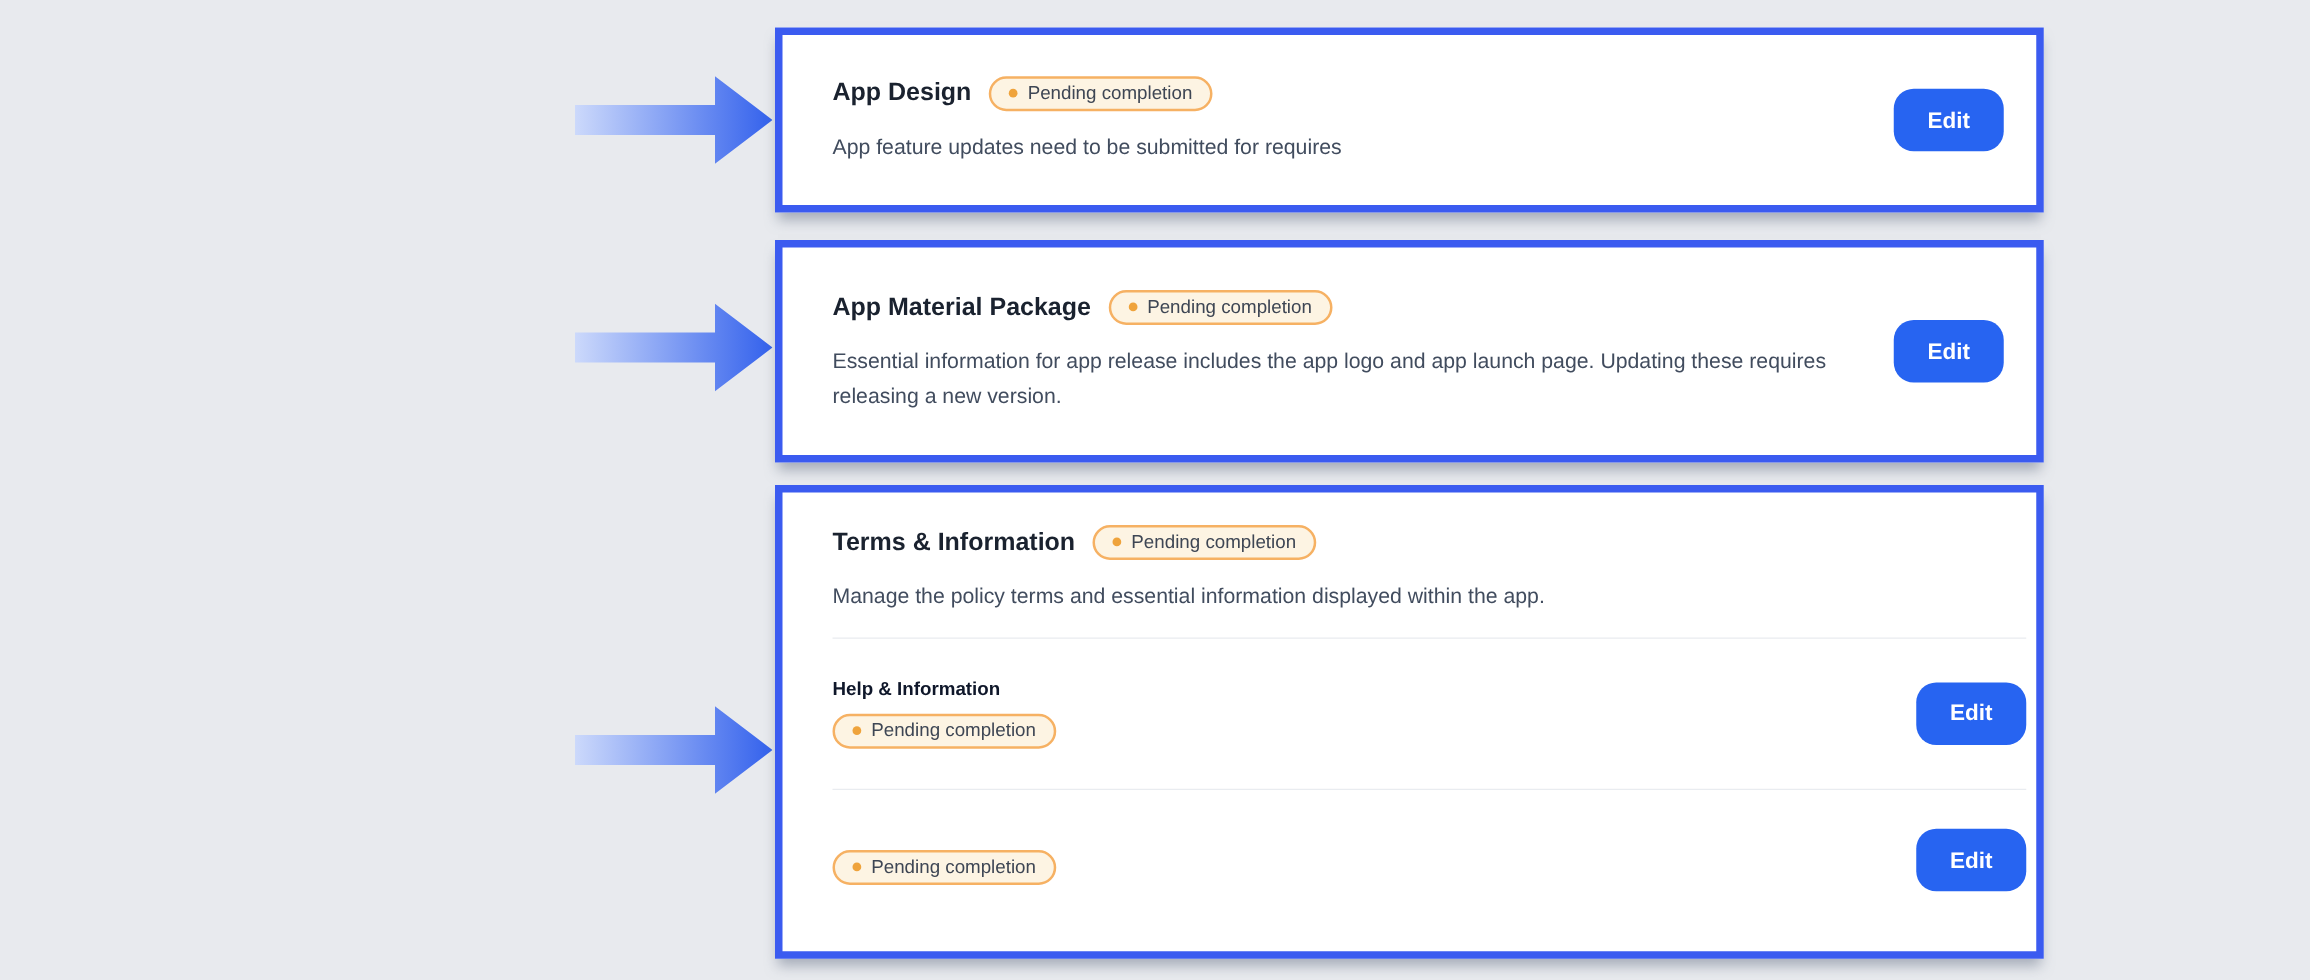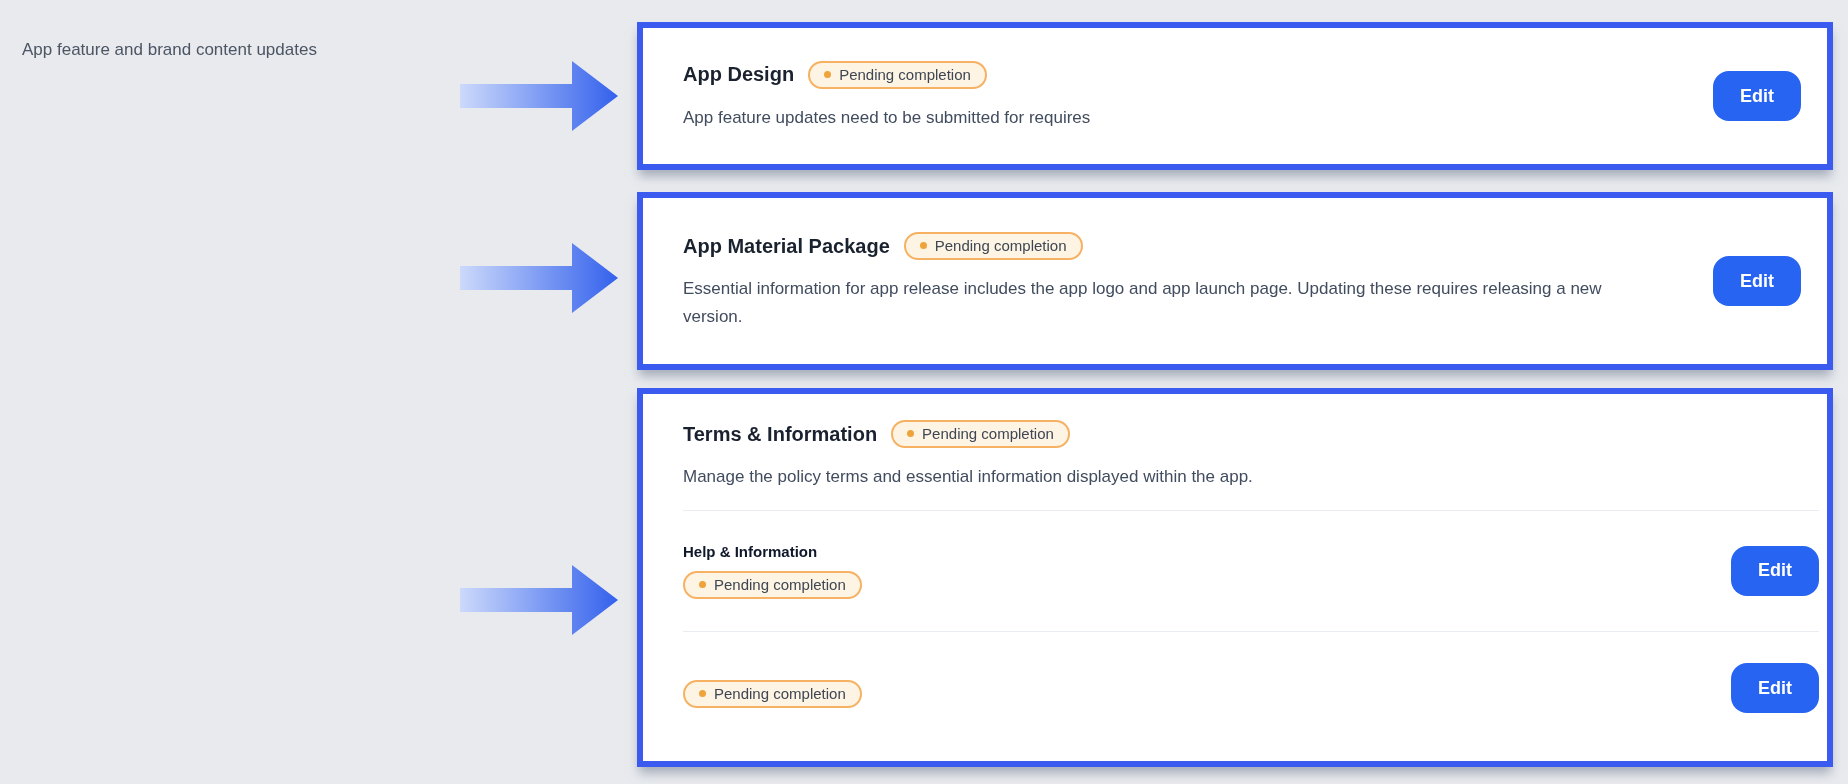--- a/index.html
+++ b/index.html
@@ -23,21 +23,21 @@
   }
 
   
   .arrow { position: absolute; left: 460px; width: 158px; height: 78px; }
   .arrow-1 { top: 57px; }
   .arrow-2 { top: 239px; }
   .arrow-3 { top: 561px; }
 
   
   .cards {
-    position: absolute; left: 637px; top: 22px; width: 1196px;
+    position: absolute; left: 620px; top: 22px; width: 1015px;
     display: flex; flex-direction: column;
   }
   .card {
     box-sizing: border-box;
     background: #ffffff;
     border: 6px solid #3b5bf0;          
     box-shadow: 0 8px 10px -2px rgba(110,120,140,0.55);
   }
   .card-1 { height: 148px; margin-bottom: 22px; }
   .card-2 { height: 178px; margin-bottom: 18px; }
@@ -87,21 +87,20 @@
     padding: 12px 0;
   }
   .sub-main { flex: 1 1 auto; }
   .sub-label { font-size: 15px; font-weight: 700; color: #0f172a; }
   .sub-row .badge { margin-top: 11px; }
 </style>
 </head>
 <body>
 
 <div class="intro">
-  <p>App feature and brand content updates</p>
 </div>
 
 <svg class="arrow arrow-1" viewBox="0 0 158 78" xmlns="http://www.w3.org/2000/svg">
   <defs>
     <linearGradient id="arrowGrad1" x1="0" y1="0" x2="1" y2="0">
       <stop offset="0" stop-color="#ccd9fb"></stop>
         <stop offset="1" stop-color="#3361ec"></stop>
     </linearGradient>
   </defs>
   <polygon points="0,27 112,27 112,4 158,39 112,74 112,51 0,51" fill="url(#arrowGrad1)"></polygon>

